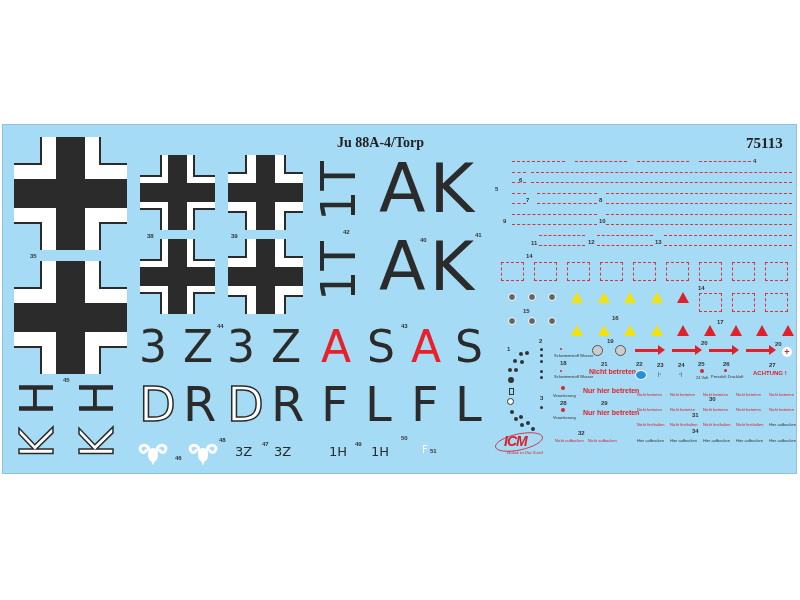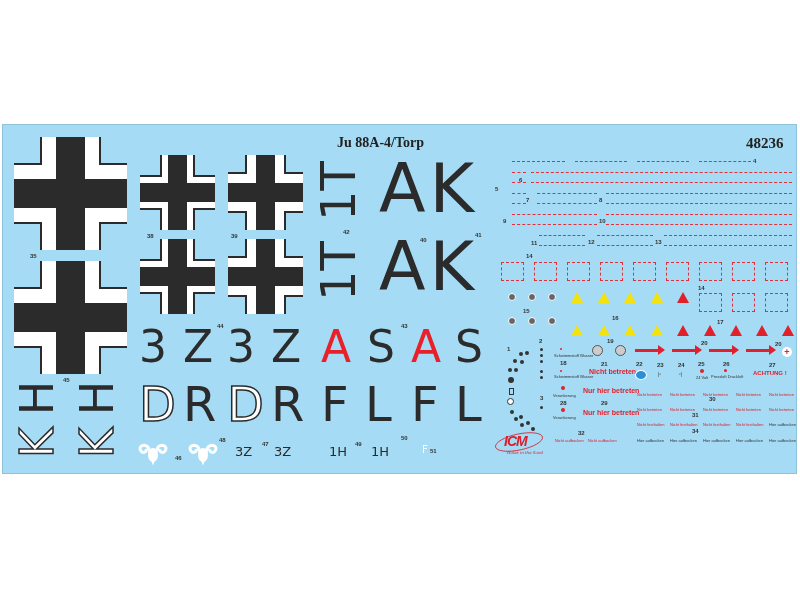--- a/index.html
+++ b/index.html
@@ -28,21 +28,21 @@
   .redtxt{position:absolute;font-size:7px;color:#e0202a;font-weight:bold;white-space:nowrap;}
   .arrow{position:absolute;height:3px;background:#e0202a;}
   .arrow::after{content:"";position:absolute;right:-6px;top:-4px;border-left:7px solid #e0202a;border-top:5.5px solid transparent;border-bottom:5.5px solid transparent;}
 </style>
 </head>
 <body>
 
 <div class="sheet">
 
   <div class="title" style="left:334px;top:10px;font-size:14px;">Ju 88A-4/Torp</div>
-  <div class="title" style="left:743px;top:10px;font-size:15px;">48236</div>
+  <div class="title" style="left:743px;top:10px;font-size:15px;">75113</div>
 
   <div class="cross" style="left:11px;top:12px;width:113px;height:113px;">
     <div class="blk" style="left:26px;top:0;width:61px;height:113px;"></div>
     <div class="blk" style="left:0;top:26px;width:113px;height:61px;"></div>
     <div class="white" style="left:28px;top:0;width:57px;height:113px;"></div>
     <div class="white" style="left:0;top:28px;width:113px;height:57px;"></div>
     <div class="blk" style="left:42px;top:0;width:29px;height:113px;"></div>
     <div class="blk" style="left:0;top:42px;width:113px;height:29px;"></div>
   </div>
   <div class="num" style="left:27px;top:128px;">35</div>

